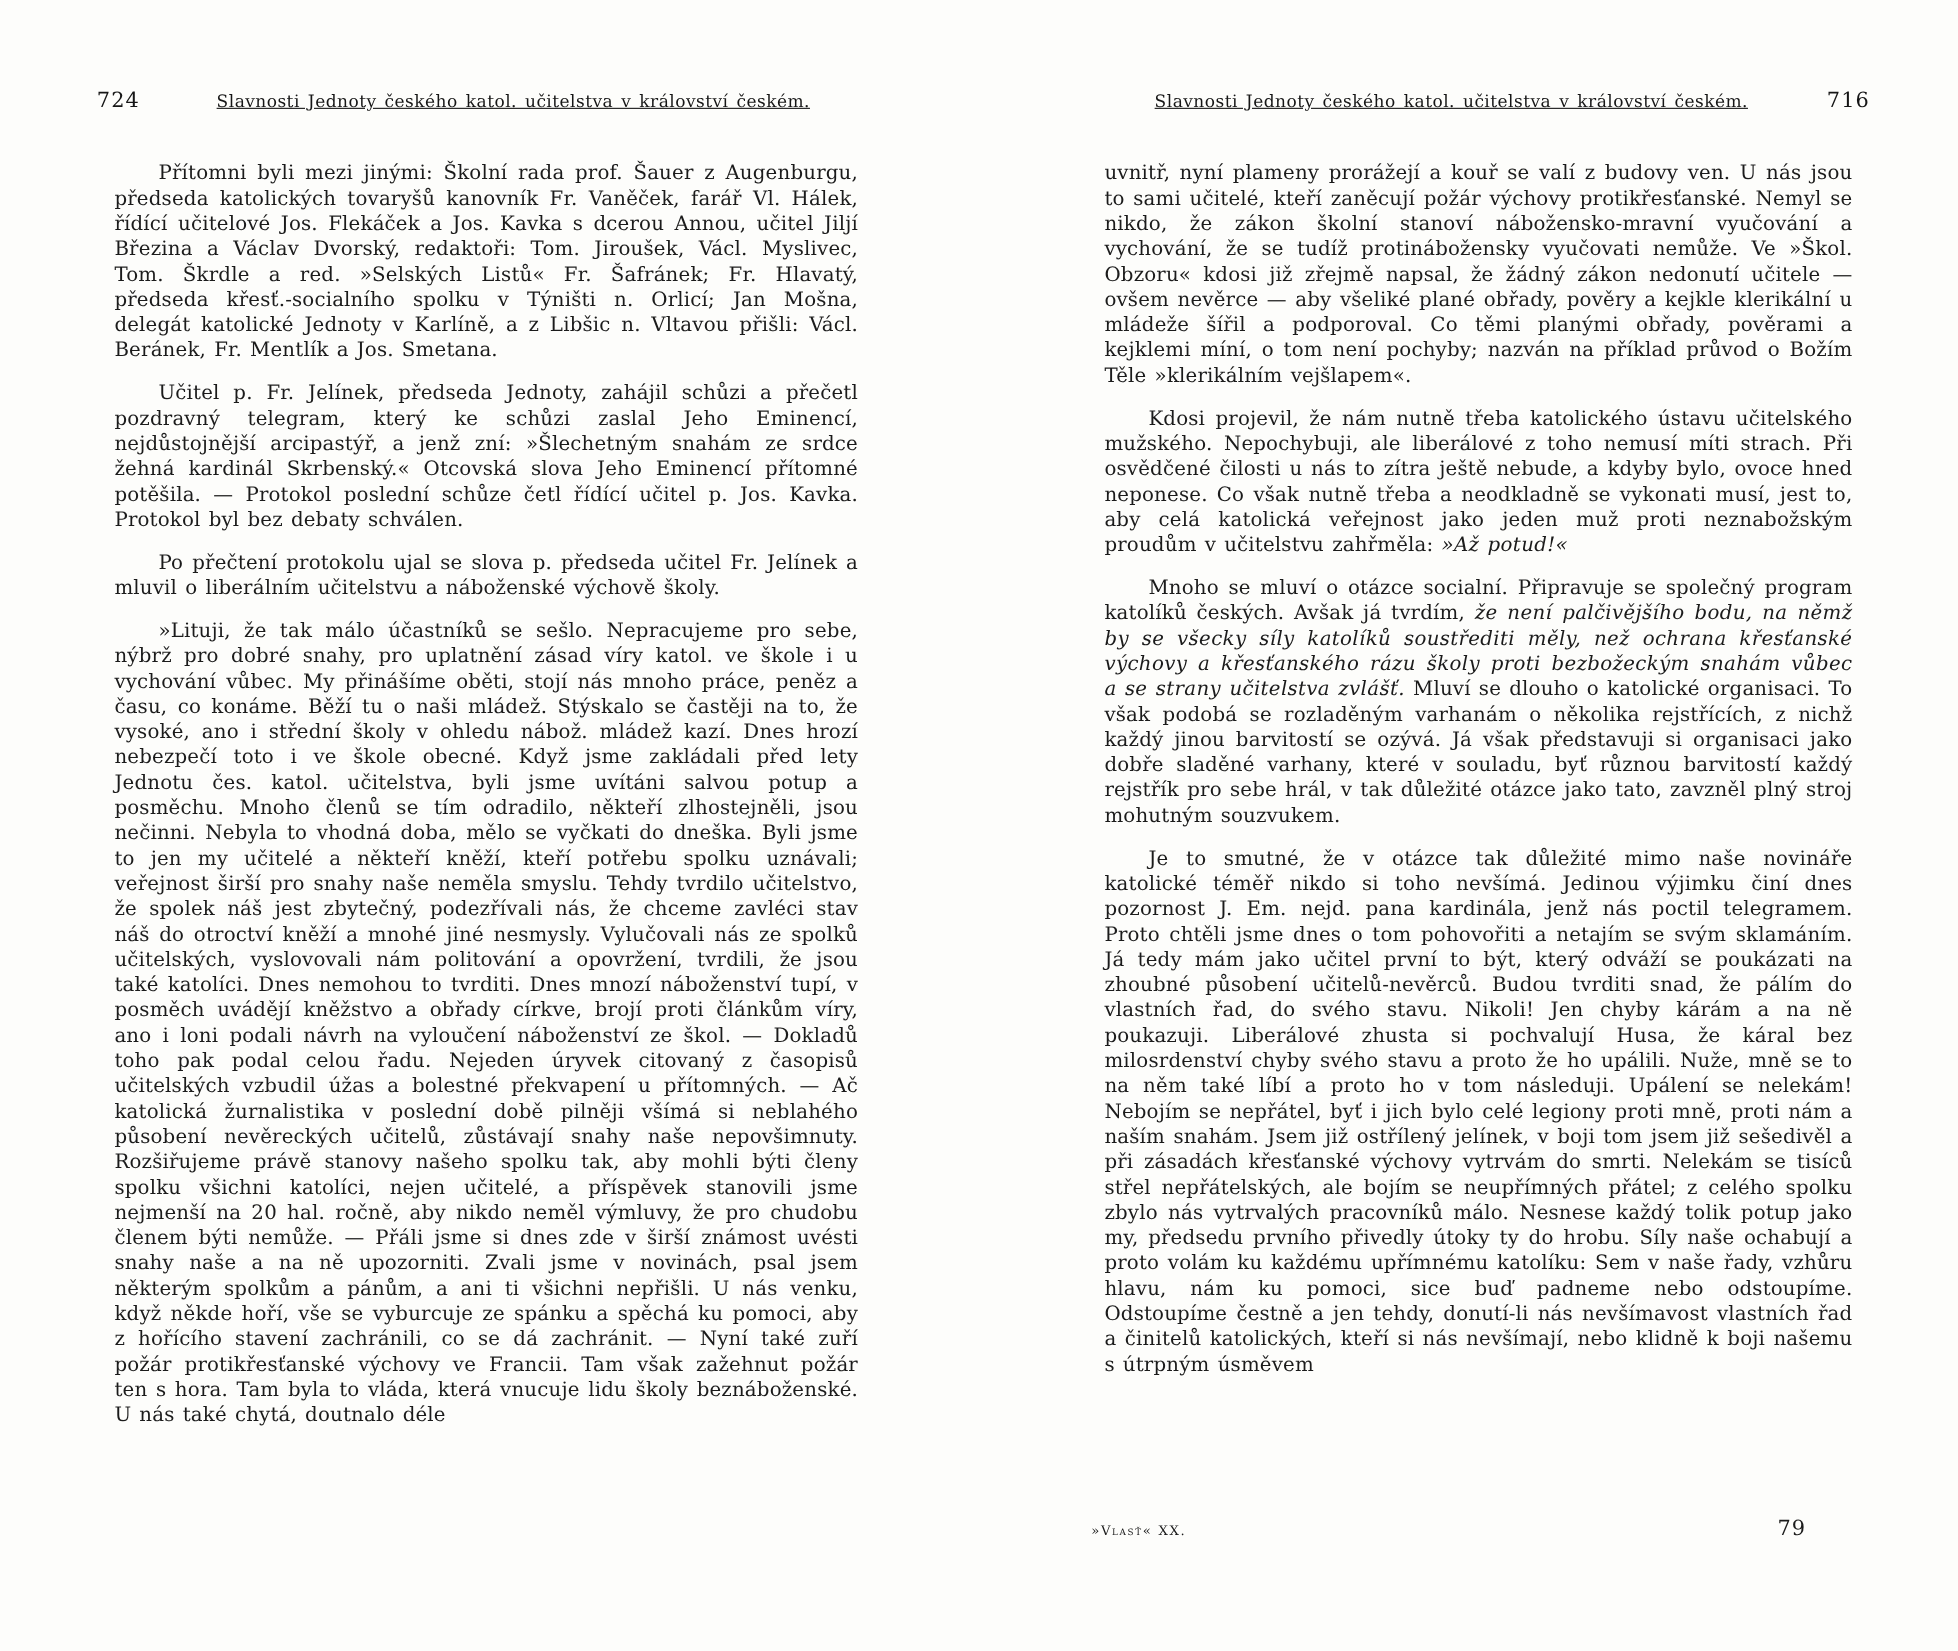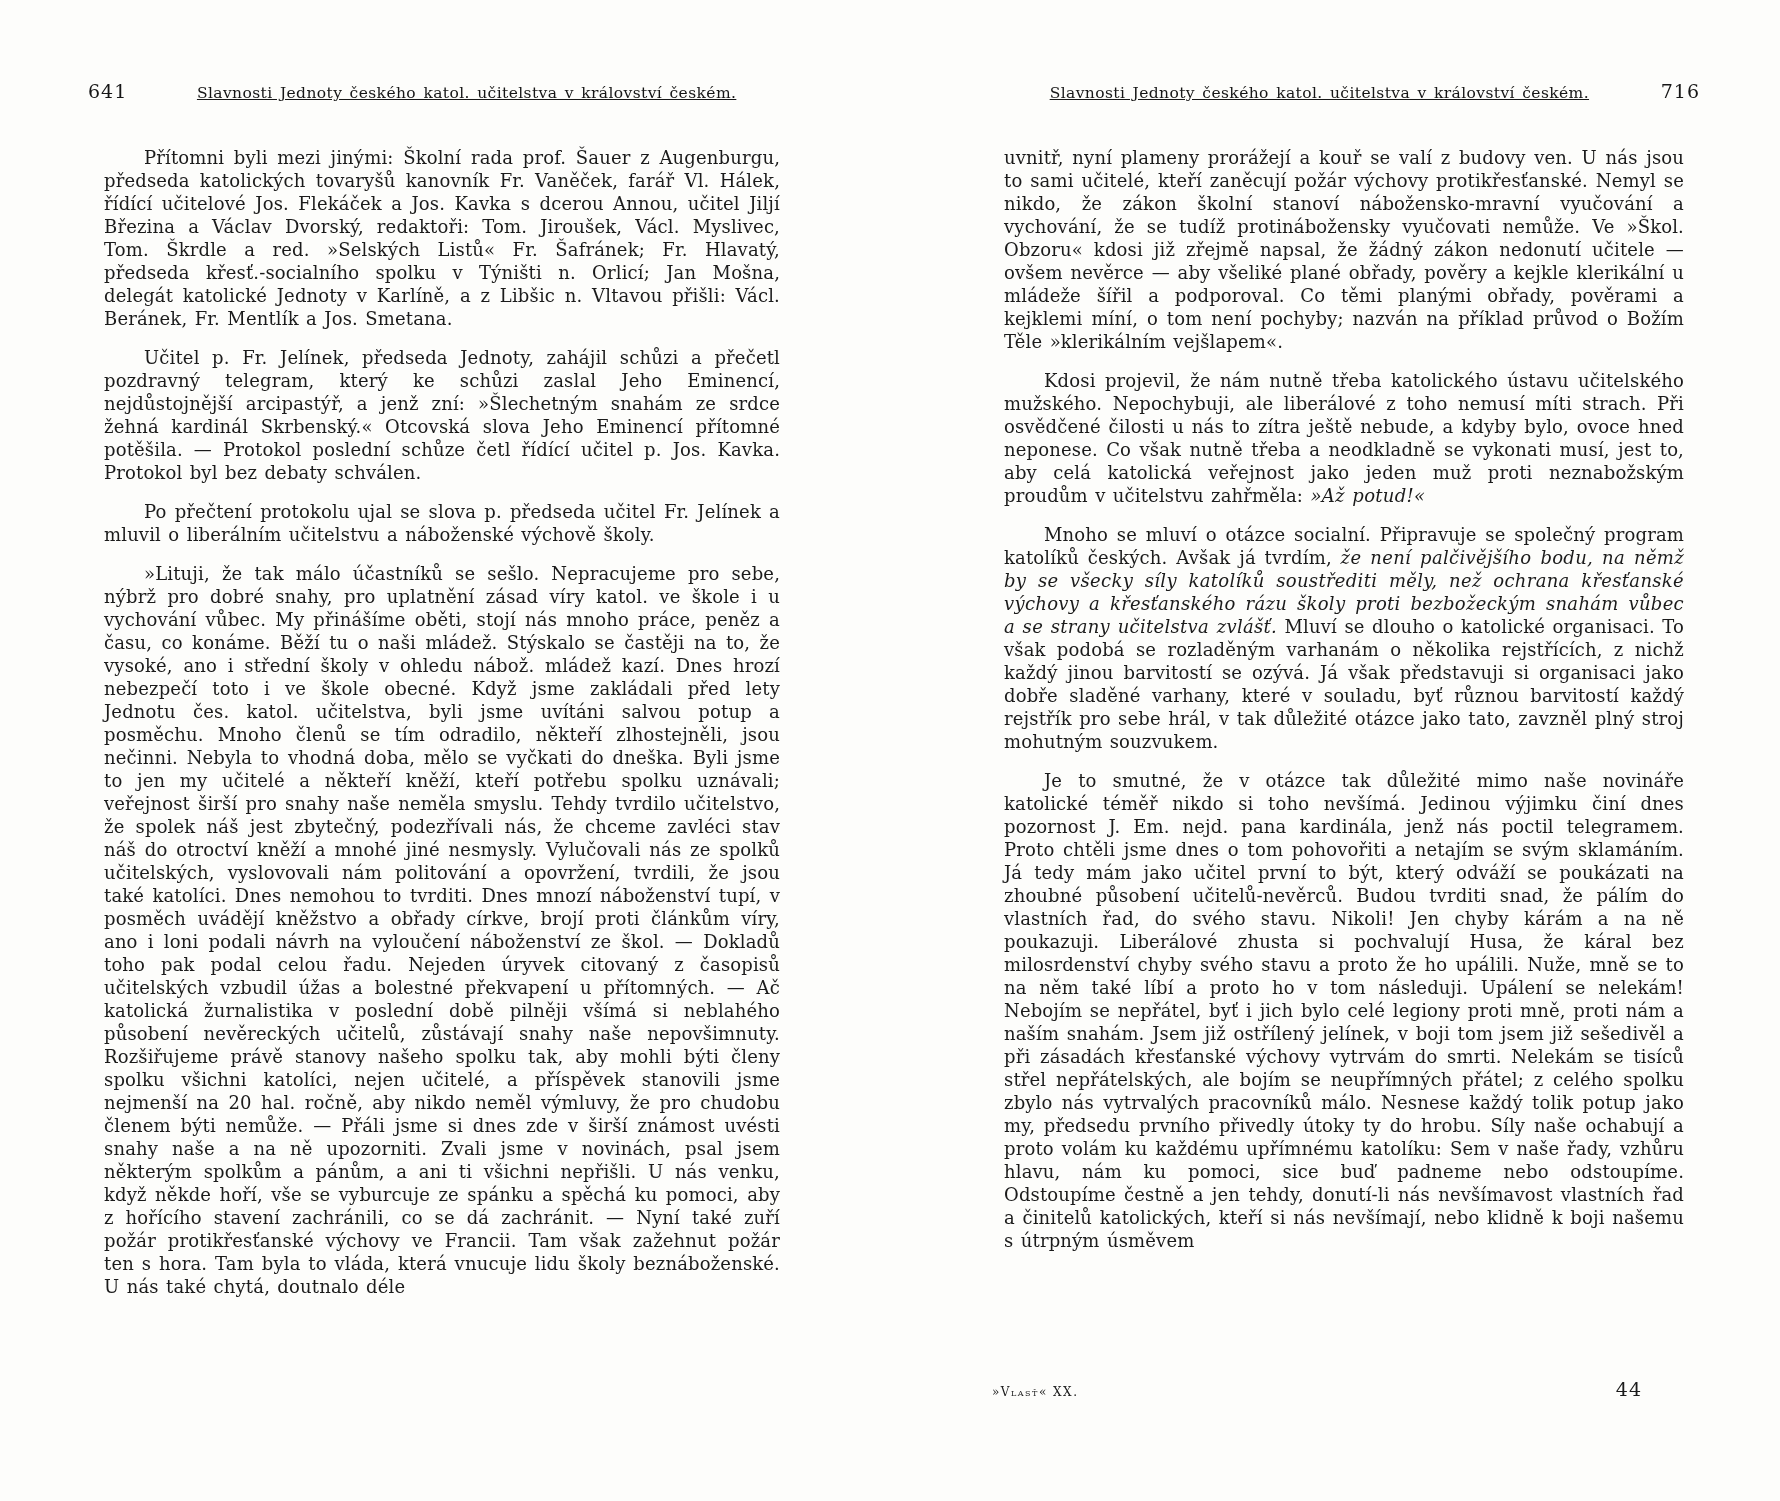--- a/index.html
+++ b/index.html
@@ -82,21 +82,21 @@
     padding-right: 58px;
   }
 </style>
 </head>
 <body>
 
 <div class="spread">
 
   <div class="page page-left">
     <div class="running-head">
-      <span class="pagenum">641</span>
+      <span class="pagenum">724</span>
       <span class="title">Slavnosti Jednoty českého katol. učitelstva v království českém.</span>
     </div>
     <div class="body-text">
         <p><span>Přítomni byli mezi jinými: Školní rada prof. Šauer z Augenburgu, předseda katolických tovaryšů kanovník Fr. Vaněček, farář Vl. Hálek, řídící učitelové Jos. Flekáček a Jos. Kavka s dcerou Annou, učitel Jiljí Březina a Václav Dvorský, redaktoři: Tom. Jiroušek, Václ. Myslivec, Tom. Škrdle a red. »Selských Listů« Fr. Šafránek; Fr. Hlavatý, předseda křesť.-socialního spolku v Týništi n. Orlicí; Jan Mošna, delegát katolické Jednoty v Karlíně, a z Libšic n. Vltavou přišli: Václ. Beránek, Fr. Mentlík a Jos. Smetana.</span></p>
         <p><span>Učitel p. Fr. Jelínek, předseda Jednoty, zahájil schůzi a přečetl pozdravný telegram, který ke schůzi zaslal Jeho Eminencí, nejdůstojnější arcipastýř, a jenž zní: »Šlechetným snahám ze srdce žehná kardinál Skrbenský.« Otcovská slova Jeho Eminencí přítomné potěšila. — Protokol poslední schůze četl řídící učitel p. Jos. Kavka. Protokol byl bez debaty schválen.</span></p>
         <p><span>Po přečtení protokolu ujal se slova p. předseda učitel Fr. Jelínek a mluvil o liberálním učitelstvu a náboženské výchově školy.</span></p>
         <p><span>»Lituji, že tak málo účastníků se sešlo. Nepracujeme pro sebe, nýbrž pro dobré snahy, pro uplatnění zásad víry katol. ve škole i u vychování vůbec. My přinášíme oběti, stojí nás mnoho práce, peněz a času, co konáme. Běží tu o naši mládež. Stýskalo se častěji na to, že vysoké, ano i střední školy v ohledu nábož. mládež kazí. Dnes hrozí nebezpečí toto i ve škole obecné. Když jsme zakládali před lety Jednotu čes. katol. učitelstva, byli jsme uvítáni salvou potup a posměchu. Mnoho členů se tím odradilo, někteří zlhostejněli, jsou nečinni. Nebyla to vhodná doba, mělo se vyčkati do dneška. Byli jsme to jen my učitelé a někteří kněží, kteří potřebu spolku uznávali; veřejnost širší pro snahy naše neměla smyslu. Tehdy tvrdilo učitelstvo, že spolek náš jest zbytečný, podezřívali nás, že chceme zavléci stav náš do otroctví kněží a mnohé jiné nesmysly. Vylučovali nás ze spolků učitelských, vyslovovali nám politování a opovržení, tvrdili, že jsou také katolíci. Dnes nemohou to tvrditi. Dnes mnozí náboženství tupí, v posměch uvádějí kněžstvo a obřady církve, brojí proti článkům víry, ano i loni podali návrh na vyloučení náboženství ze škol. — Dokladů toho pak podal celou řadu. Nejeden úryvek citovaný z časopisů učitelských vzbudil úžas a bolestné překvapení u přítomných. — Ač katolická žurnalistika v poslední době pilněji všímá si neblahého působení nevěreckých učitelů, zůstávají snahy naše nepovšimnuty. Rozšiřujeme právě stanovy našeho spolku tak, aby mohli býti členy spolku všichni katolíci, nejen učitelé, a příspěvek stanovili jsme nejmenší na 20 hal. ročně, aby nikdo neměl výmluvy, že pro chudobu členem býti nemůže. — Přáli jsme si dnes zde v širší známost uvésti snahy naše a na ně upozorniti. Zvali jsme v novinách, psal jsem některým spolkům a pánům, a ani ti všichni nepřišli. U nás venku, když někde hoří, vše se vyburcuje ze spánku a spěchá ku pomoci, aby z hořícího stavení zachránili, co se dá zachránit. — Nyní také zuří požár protikřesťanské výchovy ve Francii. Tam však zažehnut požár ten s hora. Tam byla to vláda, která vnucuje lidu školy beznáboženské. U nás také chytá, doutnalo déle</span></p>
       </div>
   </div>
 
@@ -108,16 +108,16 @@
     <div class="body-text">
         <p class="no-indent"><span>uvnitř, nyní plameny prorážejí a kouř se valí z budovy ven. U nás jsou to sami učitelé, kteří zaněcují požár výchovy protikřesťanské. Nemyl se nikdo, že zákon školní stanoví nábožensko-mravní vyučování a vychování, že se tudíž protinábožensky vyučovati nemůže. Ve »Škol. Obzoru« kdosi již zřejmě napsal, že žádný zákon nedonutí učitele — ovšem nevěrce — aby všeliké plané obřady, pověry a kejkle klerikální u mládeže šířil a podporoval. Co těmi planými obřady, pověrami a kejklemi míní, o tom není pochyby; nazván na příklad průvod o Božím Těle »klerikálním vejšlapem«.</span></p>
         <p><span>Kdosi projevil, že nám nutně třeba katolického ústavu učitelského mužského. Nepochybuji, ale liberálové z toho nemusí míti strach. Při osvědčené čilosti u nás to zítra ještě nebude, a kdyby bylo, ovoce hned neponese. Co však nutně třeba a neodkladně se vykonati musí, jest to, aby celá katolická veřejnost jako jeden muž proti neznabožským proudům v učitelstvu zahřměla: </span><em>»Až potud!«</em></p>
         <p><span>Mnoho se mluví o otázce socialní. Připravuje se společný program katolíků českých. Avšak já tvrdím, </span><em>že není palčivějšího bodu, na němž by se všecky síly katolíků soustřediti měly, než ochrana křesťanské výchovy a křesťanského rázu školy proti bezbožeckým snahám vůbec a se strany učitelstva zvlášť.</em><span> Mluví se dlouho o katolické organisaci. To však podobá se rozladěným varhanám o několika rejstřících, z nichž každý jinou barvitostí se ozývá. Já však představuji si organisaci jako dobře sladěné varhany, které v souladu, byť různou barvitostí každý rejstřík pro sebe hrál, v tak důležité otázce jako tato, zavzněl plný stroj mohutným souzvukem.</span></p>
         <p><span>Je to smutné, že v otázce tak důležité mimo naše novináře katolické téměř nikdo si toho nevšímá. Jedinou výjimku činí dnes pozornost J. Em. nejd. pana kardinála, jenž nás poctil telegramem. Proto chtěli jsme dnes o tom pohovořiti a netajím se svým sklamáním. Já tedy mám jako učitel první to být, který odváží se poukázati na zhoubné působení učitelů-nevěrců. Budou tvrditi snad, že pálím do vlastních řad, do svého stavu. Nikoli! Jen chyby kárám a na ně poukazuji. Liberálové zhusta si pochvalují Husa, že káral bez milosrdenství chyby svého stavu a proto že ho upálili. Nuže, mně se to na něm také líbí a proto ho v tom následuji. Upálení se nelekám! Nebojím se nepřátel, byť i jich bylo celé legiony proti mně, proti nám a naším snahám. Jsem již ostřílený jelínek, v boji tom jsem již sešedivěl a při zásadách křesťanské výchovy vytrvám do smrti. Nelekám se tisíců střel nepřátelských, ale bojím se neupřímných přátel; z celého spolku zbylo nás vytrvalých pracovníků málo. Nesnese každý tolik potup jako my, předsedu prvního přivedly útoky ty do hrobu. Síly naše ochabují a proto volám ku každému upřímnému katolíku: Sem v naše řady, vzhůru hlavu, nám ku pomoci, sice buď padneme nebo odstoupíme. Odstoupíme čestně a jen tehdy, donutí-li nás nevšímavost vlastních řad a činitelů katolických, kteří si nás nevšímají, nebo klidně k boji našemu s útrpným úsměvem</span></p>
       </div>
   </div>
 
   <div class="page-footer">
     <span class="footer-signature">»Vlasť« XX.</span>
-    <span class="footer-pagenum">44</span>
+    <span class="footer-pagenum">79</span>
   </div>
 
 </div>
 
 </body></html>

